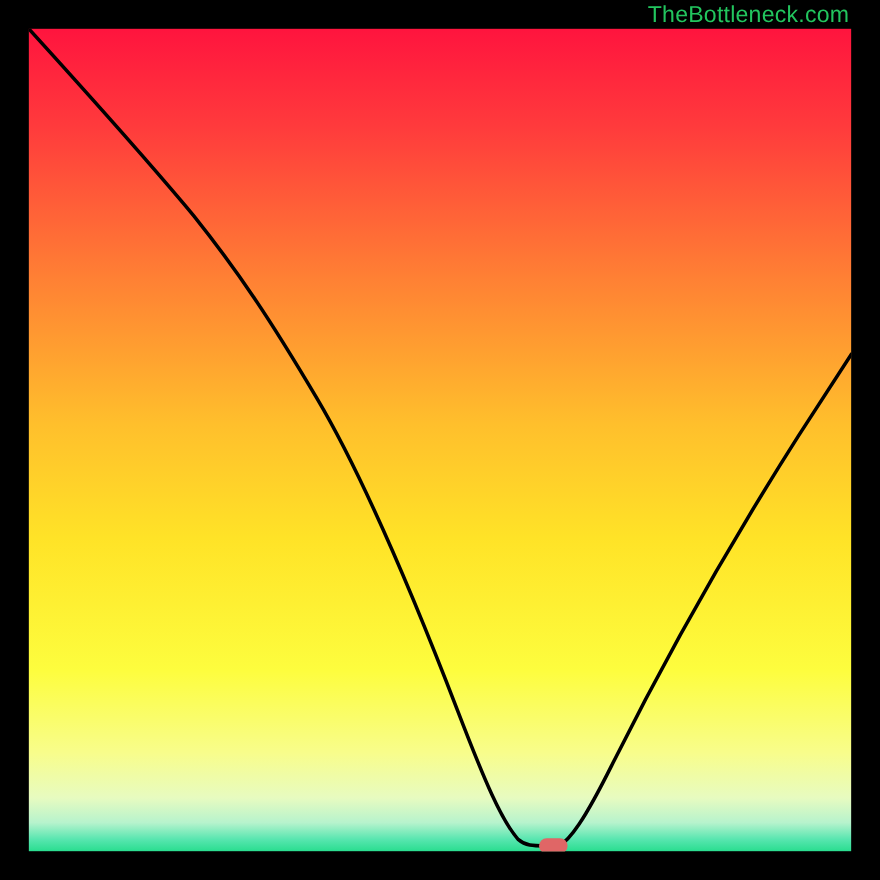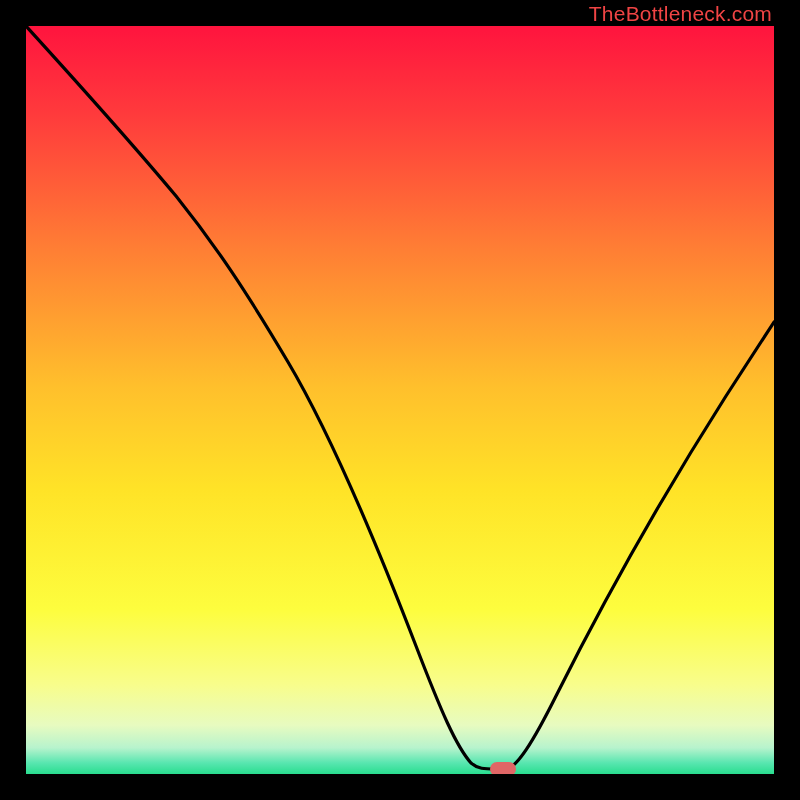--- a/index.html
+++ b/index.html
@@ -25,21 +25,21 @@
     left: 26px;
     width: 748px;
     height: 748px;
   }
   .watermark {
     position: absolute;
     top: 2px;
     right: 28px;
     font-family: Arial, Helvetica, sans-serif;
     font-size: 21px;
-    color: #ef4444;
+    color: #22c55e;
     letter-spacing: 0.2px;
   }
   svg { display: block; }
 </style>
 </head>
 <body>
 
 <div class="frame"></div>
 
 <div class="plot-area">

